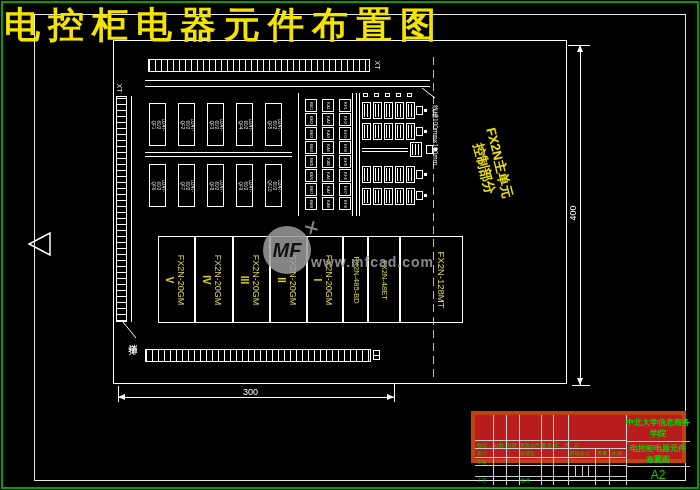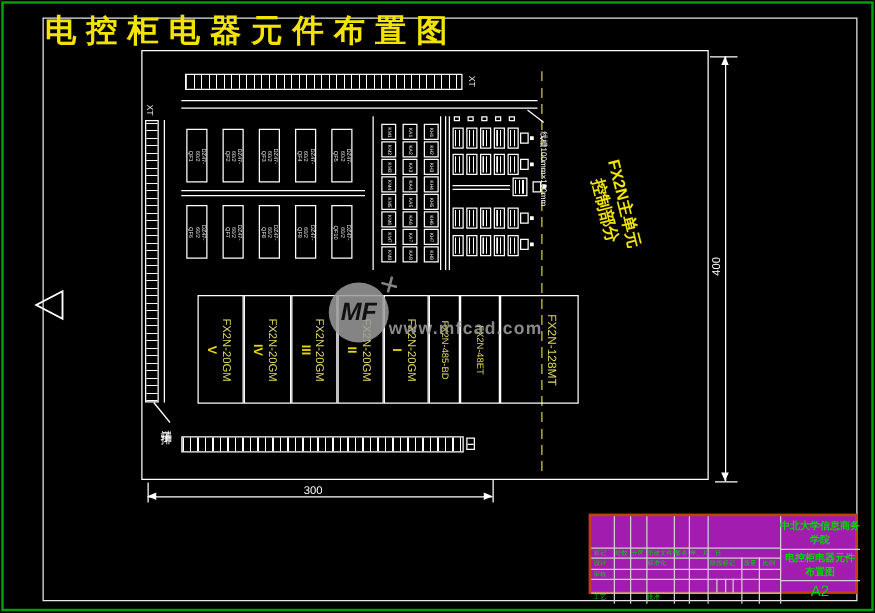--- a/index.html
+++ b/index.html
@@ -4,22 +4,22 @@
 <style>
   html,body{margin:0;padding:0;background:#000;}
   .stage{position:relative;width:700px;height:490px;background:#000;overflow:hidden;
          font-family:"Liberation Sans",sans-serif;color:#fff;}
   .l{position:absolute;background:#fff;}
   .box{position:absolute;border:1px solid #fff;box-sizing:border-box;}
   
   .frame-green{position:absolute;inset:1px;border:2px solid #00a000;pointer-events:none;}
   .frame-white{position:absolute;left:34px;top:14px;width:652px;height:467px;border:1px solid #e8e8e8;box-sizing:border-box;}
   
-  .title{position:absolute;left:4px;top:5px;font-size:25px;font-weight:bold;color:#f2e400;
-         letter-spacing:8px;white-space:nowrap;z-index:5;line-height:40px;padding-left:32px;}
+  .title{position:absolute;left:4px;top:5px;font-size:36px;font-weight:bold;color:#f2e400;
+         letter-spacing:8px;white-space:nowrap;z-index:5;line-height:40px;}
   
   .hatch-v{background:repeating-linear-gradient(90deg,#fff 0 1px,transparent 1px 6px);}
   .hatch-h{background:repeating-linear-gradient(0deg,#fff 0 1px,transparent 1px 6px);}
   .rot{position:absolute;left:50%;top:50%;transform:translate(-50%,-50%) rotate(90deg);
        white-space:pre-line;text-align:center;color:#e8e8e8;}
   .rotbox{position:absolute;}
   .rotbox span{position:absolute;left:50%;top:50%;white-space:nowrap;}
   
   .qf-row{position:absolute;display:flex;gap:12px;}
   .qf-box{width:17px;height:43px;border:1px solid #fff;box-sizing:border-box;position:relative;}
@@ -62,22 +62,22 @@
   .wm{position:absolute;z-index:10;opacity:.85;padding-left:45px;}
   .wm-circle{position:absolute;left:263px;top:226px;width:48px;height:48px;border-radius:50%;
              background:#9c9c9c;display:flex;align-items:center;justify-content:center;
              color:#141414;font-weight:bold;font-style:italic;font-size:20px;}
   .wm-spark{position:absolute;left:305px;top:221px;width:13px;height:13px;transform:rotate(15deg);
             background:linear-gradient(#9c9c9c,#9c9c9c) center/2px 13px no-repeat,
                        linear-gradient(#9c9c9c,#9c9c9c) center/13px 2px no-repeat;}
   .wm-name{position:absolute;left:317px;top:224px;font-size:28px;font-weight:bold;color:#a2a2a2;letter-spacing:6px;}
   .wm-url{position:absolute;left:311px;top:254px;font-size:14px;font-weight:bold;color:#a2a2a2;letter-spacing:1px;}
   
-  .tb{position:absolute;left:471px;top:411px;width:215px;height:64px;border:2px solid #c2410c;
-      box-sizing:border-box;z-index:6;background:#a21caf;}
+  .tb{position:absolute;left:471px;top:411px;width:215px;height:52px;border:4px solid #c2410c;
+      box-sizing:border-box;z-index:6;background:#b91c1c;}
   .tb .l{background:#cfcfcf;}
   .tb .g{position:absolute;color:#00d800;font-size:5px;line-height:6px;white-space:nowrap;}
   .tb-org{position:absolute;left:151px;top:2px;width:64px;text-align:center;color:#00d800;
           font-size:8px;line-height:11px;font-weight:bold;}
   .tb-draw{position:absolute;left:151px;top:28px;width:64px;text-align:center;color:#00d800;
            font-size:8px;line-height:11px;font-weight:bold;}
   .tb-sheet{position:absolute;left:151px;top:52px;width:64px;text-align:center;color:#00d800;
             font-size:12px;line-height:17px;}
   svg{position:absolute;overflow:visible;}
 </style>

